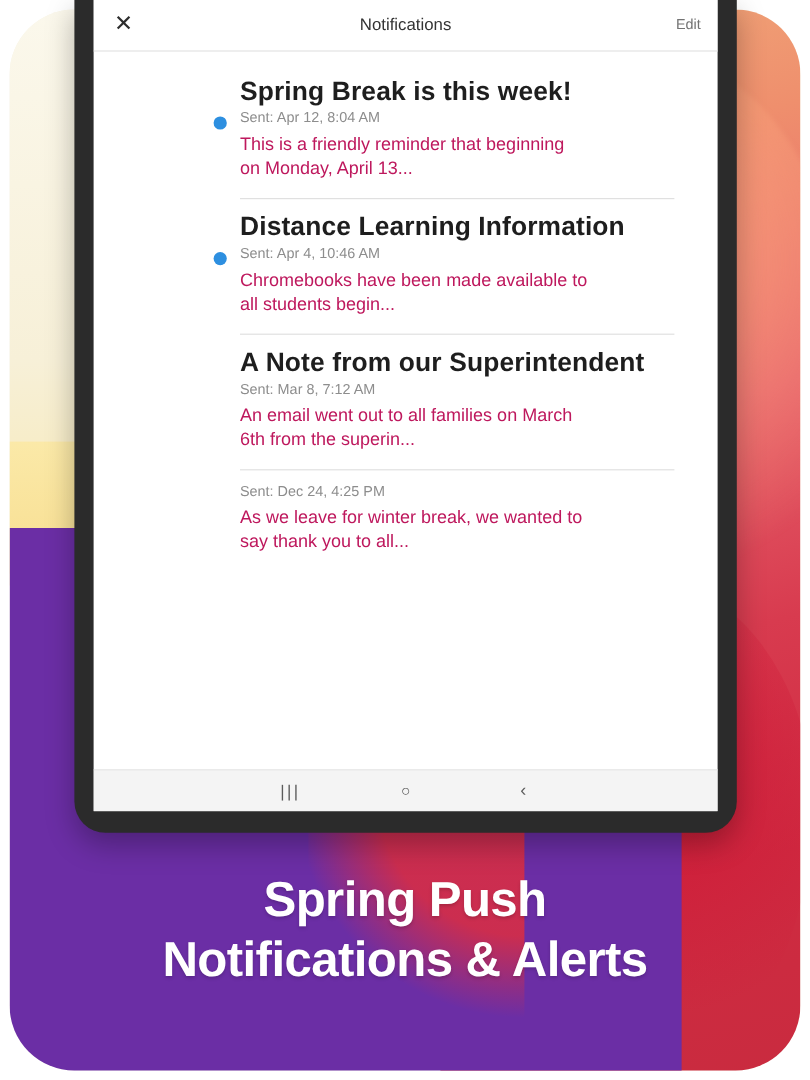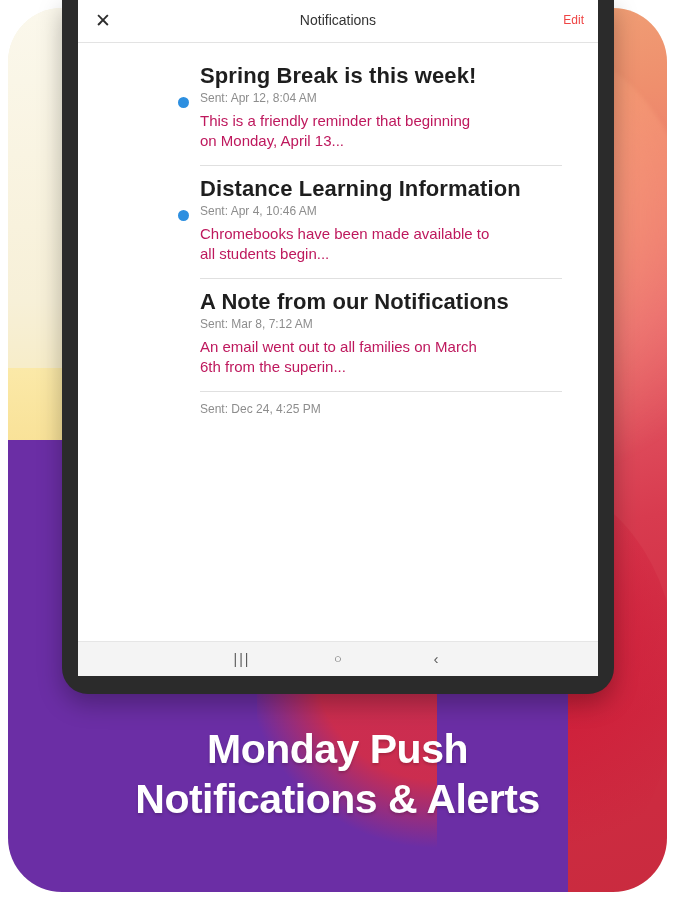--- a/index.html
+++ b/index.html
@@ -126,21 +126,21 @@
     top: 12px;
     text-align: center;
     font-size: 14px;
     color: #333;
   }
   .hdr-edit {
     position: absolute;
     right: 14px;
     top: 13px;
     font-size: 12px;
-    color: #ef4444;
+    color: #737373;
     cursor: pointer;
   }
 
   
   .list {
     padding: 10px 0 0 0;
   }
   .item {
     position: relative;
     padding: 10px 36px 14px 122px;
@@ -226,21 +226,21 @@
     <div class="bg-cream"></div>
     <div class="bg-yellow"></div>
     <div class="bg-red">
       <div class="bg-red-blob"></div>
       <div class="bg-red-blob2"></div>
     </div>
     <div class="bg-purple"></div>
     <div class="bg-red-curve"></div>
 
     <div class="caption">
-      <span>Monday Push</span>
+      <span>Spring Push</span>
       <span class="l2">Notifications &amp; Alerts</span>
     </div>
   </div>
 
   <div class="tablet">
     <div class="tablet-screen">
 
       <div class="app-header">
         <div class="hdr-close">✕</div>
         <div class="hdr-title">Notifications</div>
@@ -259,28 +259,29 @@
 
         <div class="item">
           <div class="dot"></div>
           <div class="title">Distance Learning Information</div>
           <div class="sent">Sent: Apr 4, 10:46 AM</div>
           <div class="body">Chromebooks have been made available to all students begin...</div>
         </div>
         <div class="divider"></div>
 
         <div class="item">
-          <div class="title">A Note from our Notifications</div>
+          <div class="title">A Note from our Superintendent</div>
           <div class="sent">Sent: Mar 8, 7:12 AM</div>
           <div class="body">An email went out to all families on March 6th from the superin...</div>
         </div>
         <div class="divider"></div>
 
         <div class="item">
           <div class="sent">Sent: Dec 24, 4:25 PM</div>
+          <div class="body">As we leave for winter break, we wanted to say thank you to all...</div>
         </div>
 
       </div>
 
       <div class="navbar">
         <div class="nav-btn nav-recent">|||</div>
         <div class="nav-btn nav-home">○</div>
         <div class="nav-btn nav-back">‹</div>
       </div>
 

